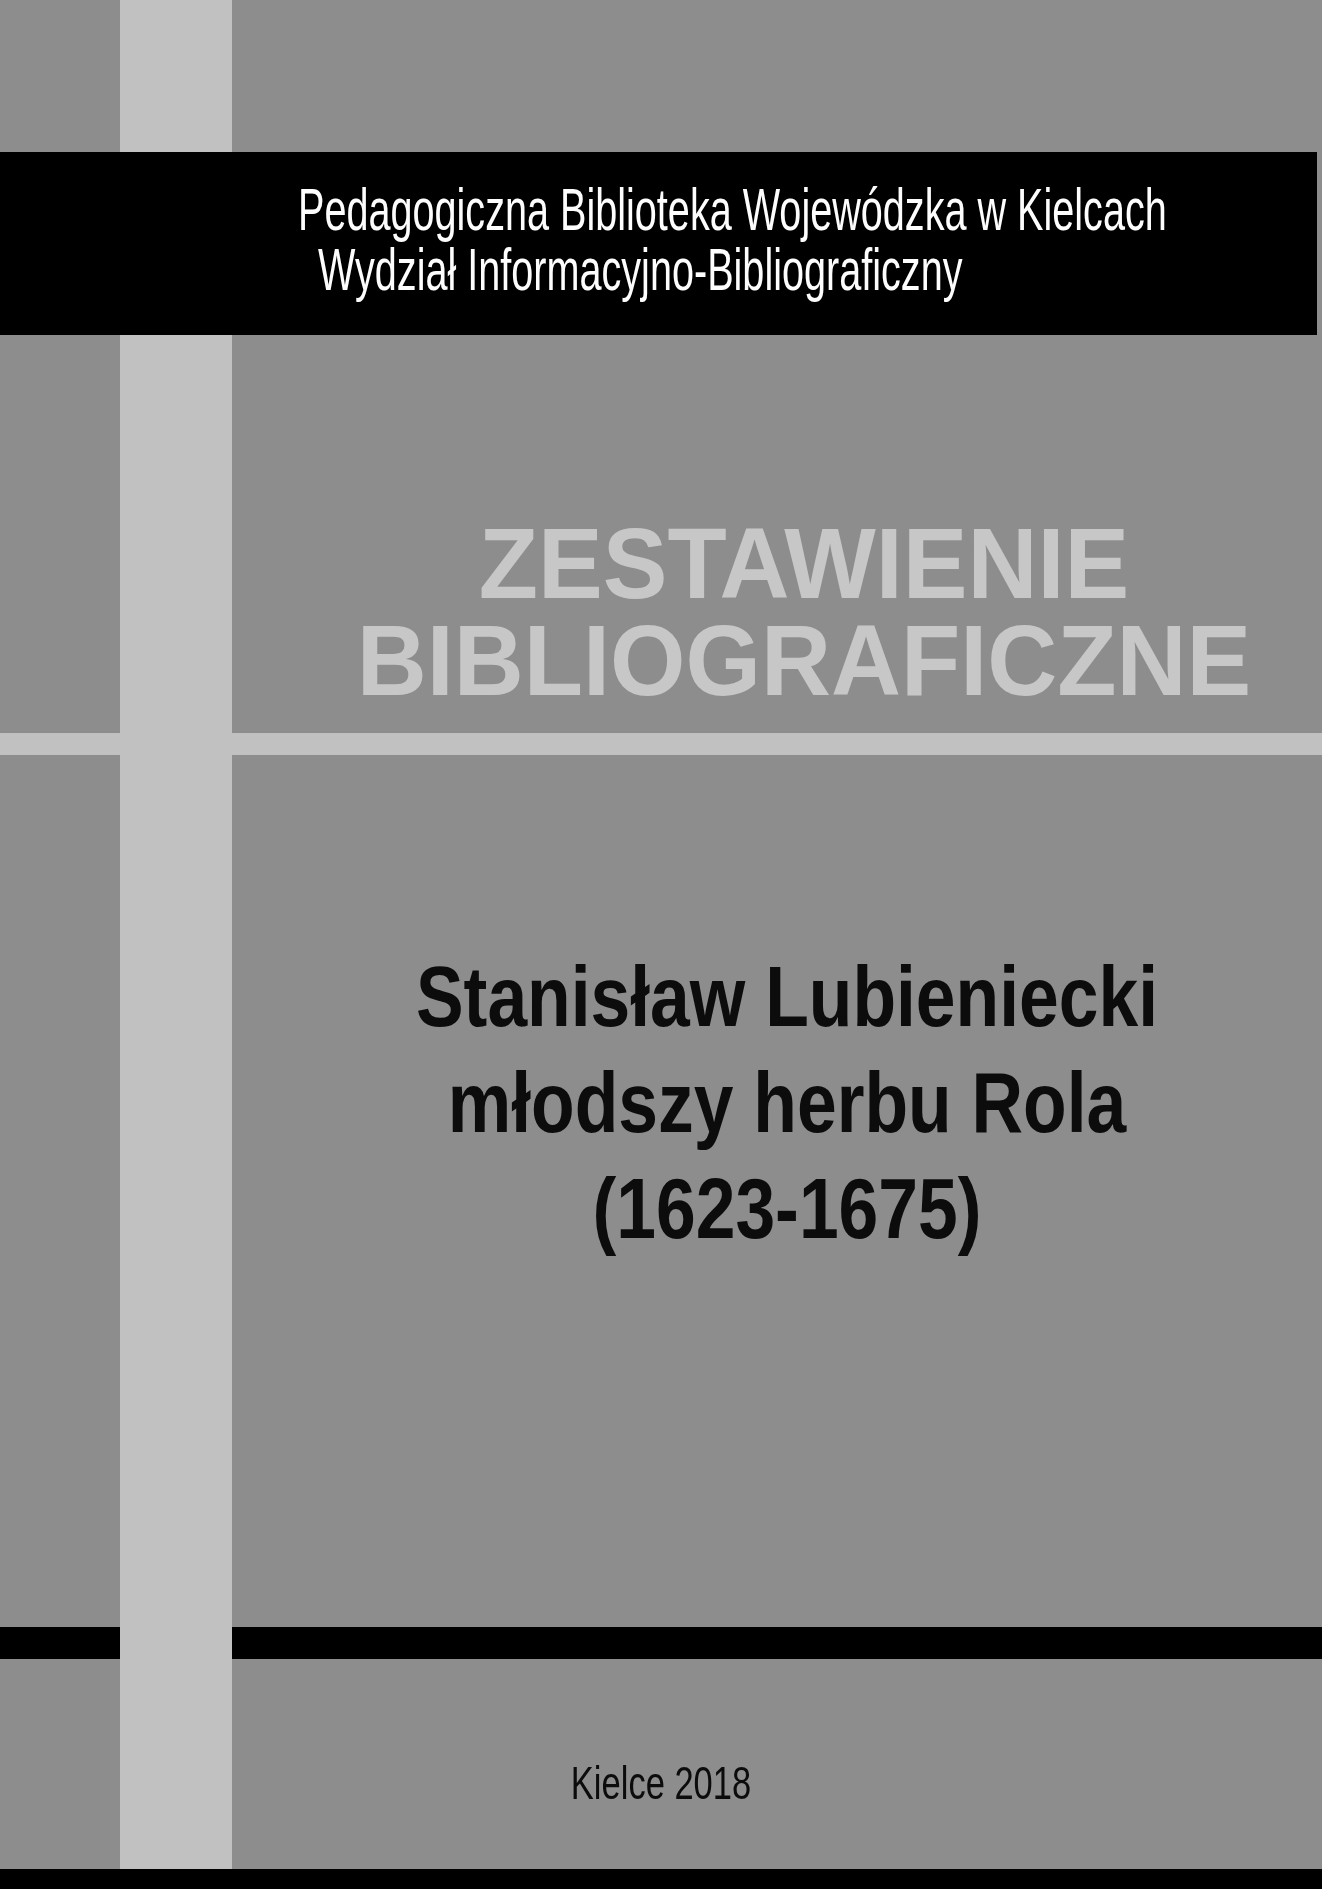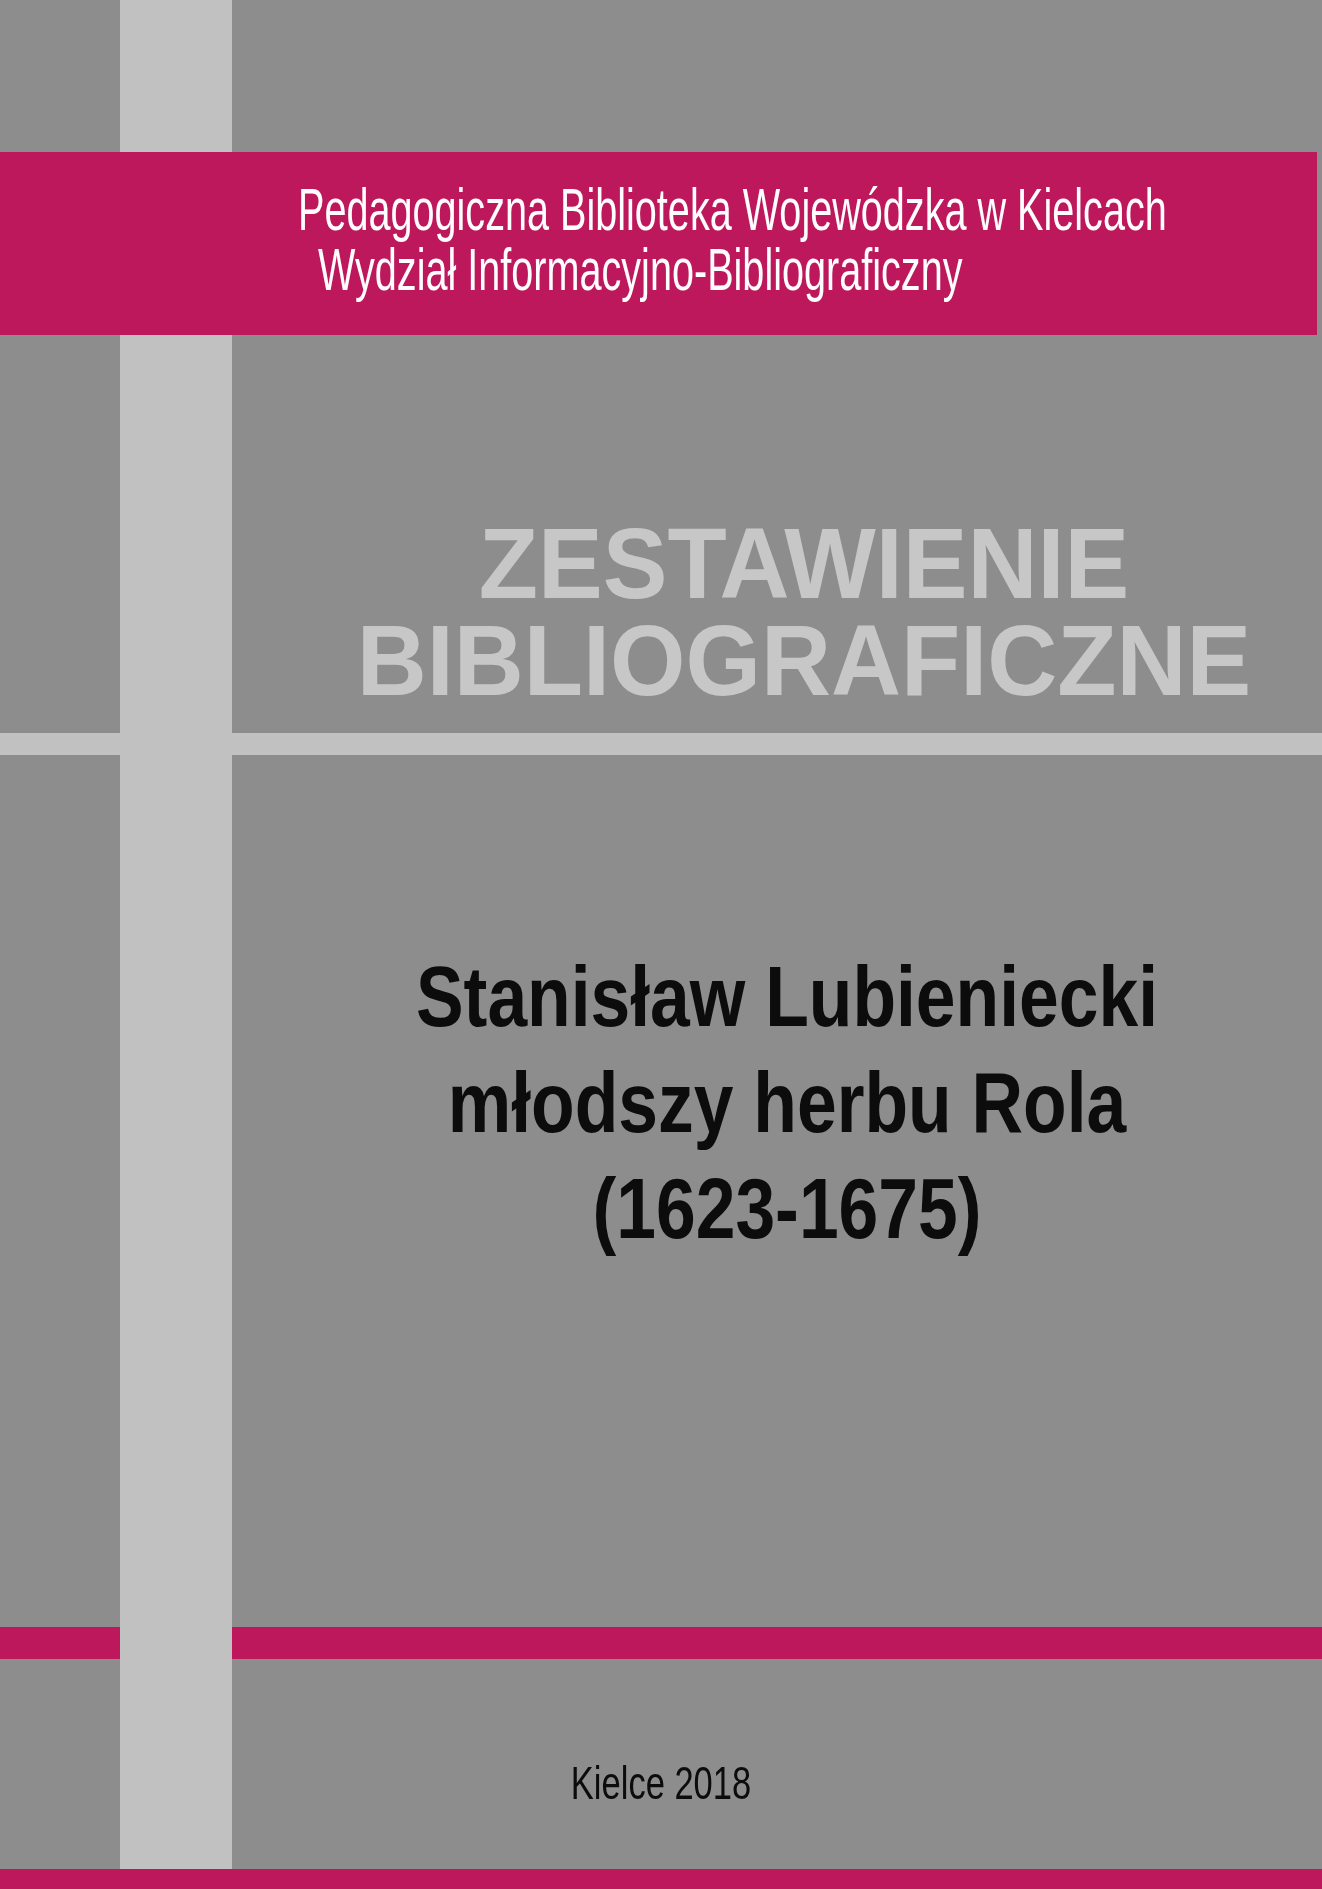--- a/index.html
+++ b/index.html
@@ -19,21 +19,21 @@
     width: 112px; height: 1889px;
     background: #c1c1c1;
   }
   .h-stripe {
     position: absolute;
     left: 0; top: 733px;
     width: 1322px; height: 22px;
     background: #c1c1c1;
   }
   
-  .band { position: absolute; background: #be185d; }
+  .band { position: absolute; background: #000000; }
   .band-thin   { left: 0; top: 1627px; width: 1322px; height: 32px; }
   .band-top    { left: 0; top: 152px;  width: 1317px; height: 183px; }
   .band-bottom { left: 0; top: 1869px; width: 1322px; height: 20px; }
   
   .hdr {
     position: absolute;
     color: #fdfdfd;
     font-size: 60px;
     line-height: 60px;
     white-space: nowrap;

